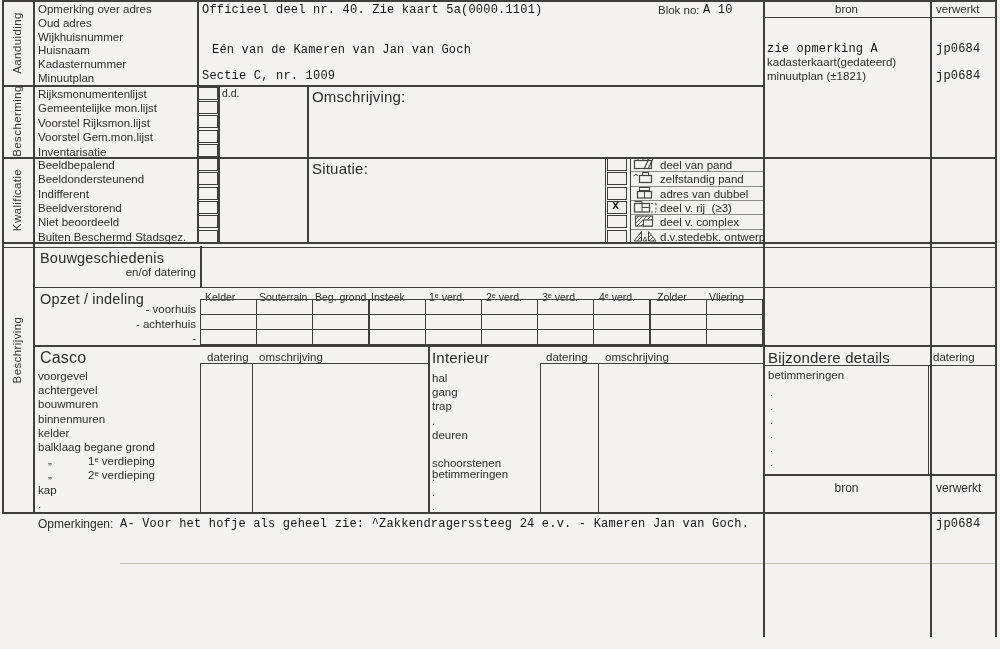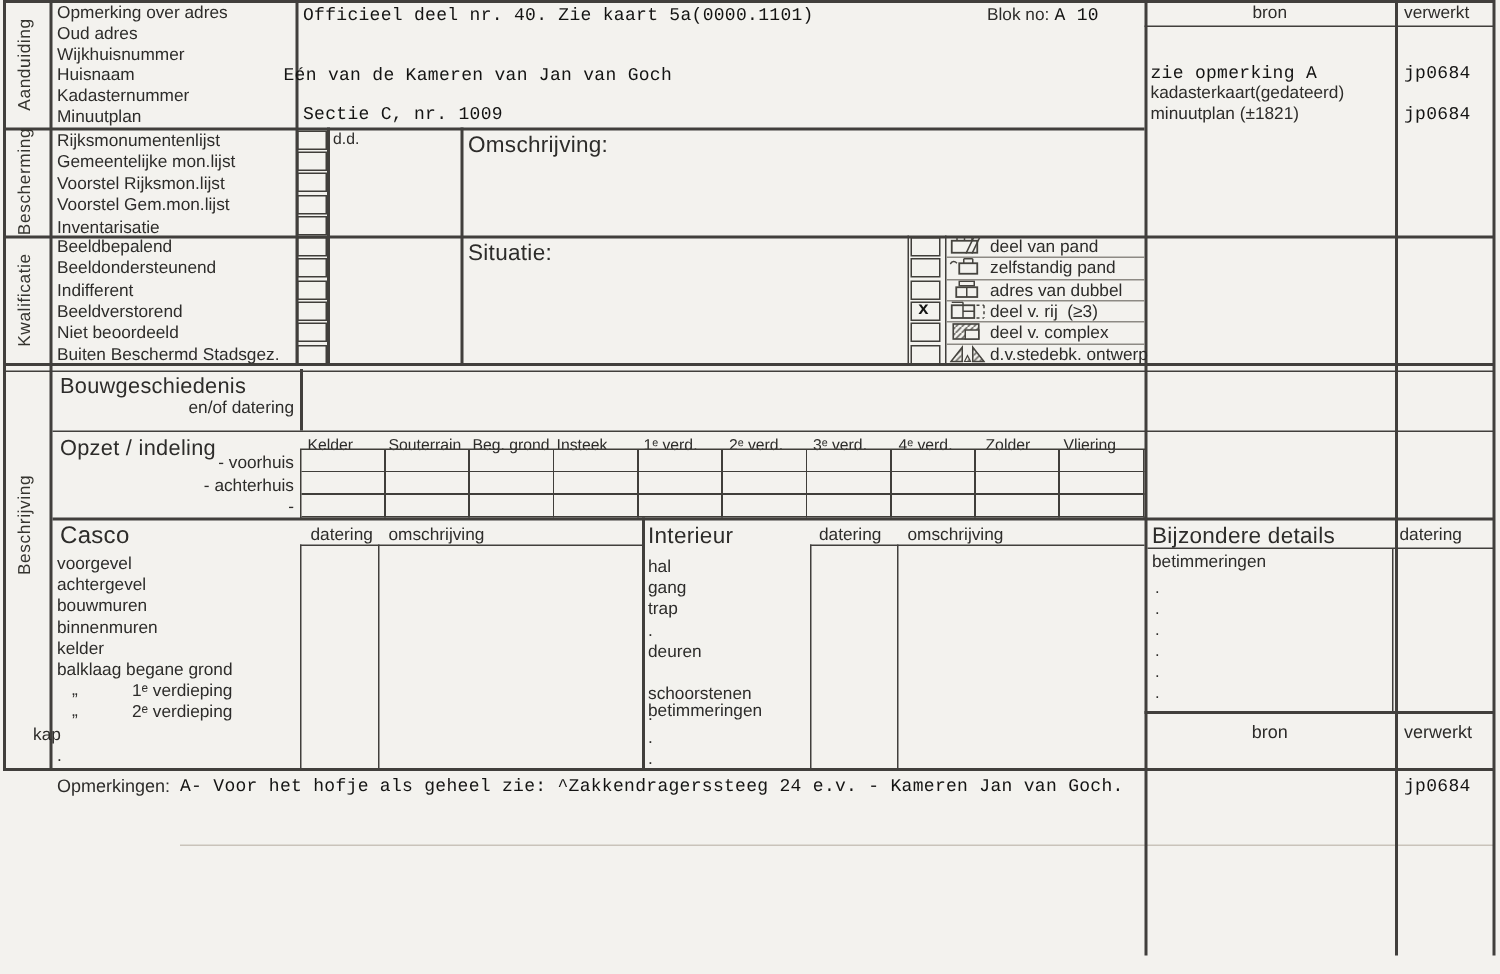--- a/index.html
+++ b/index.html
@@ -86,21 +86,21 @@
   <div class="vlabel" style="left:-32px;top:343px">Beschrijving</div>
 
   <div class="print" style="left:38px;top:3px">Opmerking over adres</div>
   <div class="print" style="left:38px;top:16.8px">Oud adres</div>
   <div class="print" style="left:38px;top:30.6px">Wijkhuisnummer</div>
   <div class="print" style="left:38px;top:44.4px">Huisnaam</div>
   <div class="print" style="left:38px;top:58.2px">Kadasternummer</div>
   <div class="print" style="left:38px;top:72px">Minuutplan</div>
 
   <div class="typed" style="left:202px;top:3px">Officieel deel nr. 40. Zie kaart 5a(0000.1101)</div>
-  <div class="typed" style="left:189px;top:43px">Eén van de Kameren van Jan van Goch</div>
+  <div class="typed" style="left:212px;top:43px">Eén van de Kameren van Jan van Goch</div>
   <div class="typed" style="left:202px;top:69px">Sectie C, nr. 1009</div>
 
   <div class="print" style="left:658px;top:4px">Blok no:</div>
   <div class="typed" style="left:703px;top:3px">A 10</div>
 
   <div class="print center" style="left:763px;top:3px;width:167px">bron</div>
   <div class="print" style="left:936px;top:3px">verwerkt</div>
   <div class="typed" style="left:767px;top:42px">zie opmerking A</div>
   <div class="print" style="left:767px;top:56px">kadasterkaart(gedateerd)</div>
   <div class="print" style="left:767px;top:70px">minuutplan (±1821)</div>
@@ -216,21 +216,21 @@
   <div class="print" style="left:38px;top:370px">voorgevel</div>
   <div class="print" style="left:38px;top:384.2px">achtergevel</div>
   <div class="print" style="left:38px;top:398.4px">bouwmuren</div>
   <div class="print" style="left:38px;top:412.6px">binnenmuren</div>
   <div class="print" style="left:38px;top:426.8px">kelder</div>
   <div class="print" style="left:38px;top:441px">balklaag begane grond</div>
   <div class="print" style="left:48px;top:453.5px">„</div>
   <div class="print" style="left:88px;top:455.2px">1ᵉ verdieping</div>
   <div class="print" style="left:48px;top:467.7px">„</div>
   <div class="print" style="left:88px;top:469.4px">2ᵉ verdieping</div>
-  <div class="print" style="left:22px;top:483.6px">kap</div>
+  <div class="print" style="left:38px;top:483.6px">kap</div>
   <div class="print" style="left:38px;top:497.8px">.</div>
 
   <div class="title" style="left:432px;top:349px">Interieur</div>
   <div class="print" style="left:546px;top:351px">datering</div>
   <div class="print" style="left:605px;top:351px">omschrijving</div>
 
   <div class="print" style="left:432px;top:372px">hal</div>
   <div class="print" style="left:432px;top:386.2px">gang</div>
   <div class="print" style="left:432px;top:400.4px">trap</div>
   <div class="print" style="left:432px;top:414.6px">.</div>

